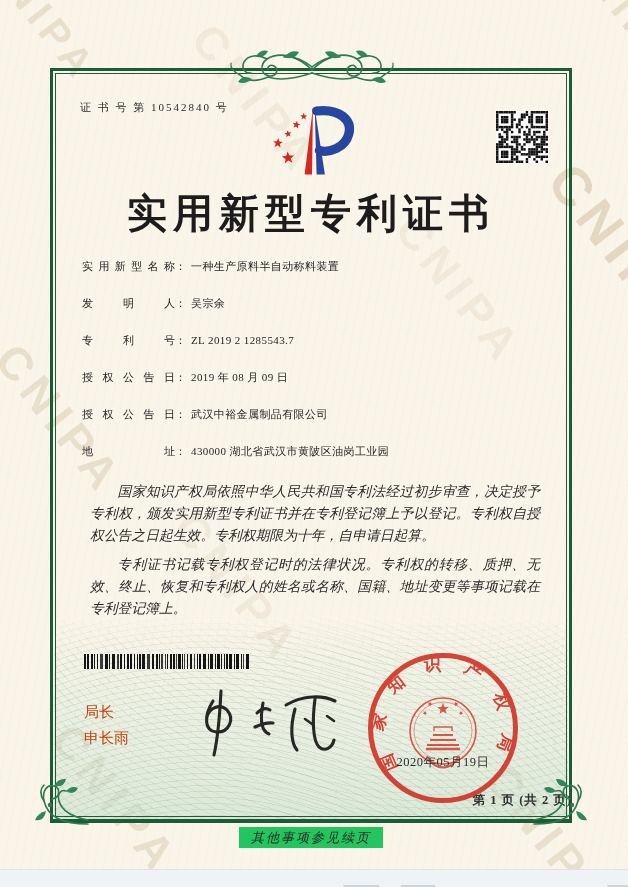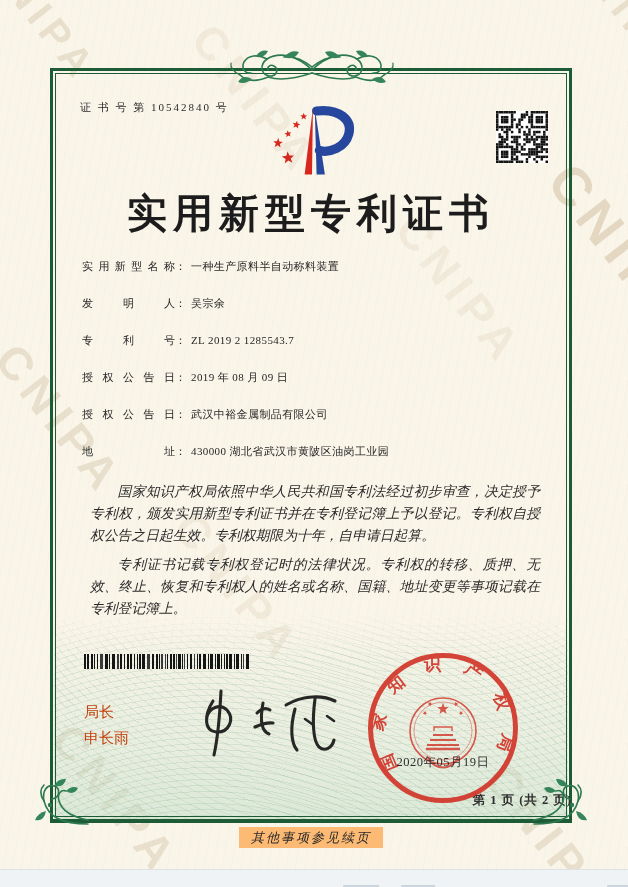--- a/index.html
+++ b/index.html
@@ -61,21 +61,21 @@
   .paras p{margin:8px; text-indent:2em;}
 
   #barcode{left:84px; top:654px; width:166px; height:15px; z-index:3;}
   #director{left:84px; top:699px; z-index:3; font-size:15px; line-height:26px; color:#c2410c;}
   #signature{left:183px; top:683px; width:160px; height:78px; z-index:4;}
   #seal{left:364px; top:649px; width:158px; height:158px; z-index:4; opacity:0.93;}
   #page-info{left:50px; top:792px; width:522px; text-align:right; z-index:3; font-size:12.5px; color:#2f2f2f; letter-spacing:1px;font-weight:bold;}
   #footer-note{
     left:50px; top:829px; width:522px; text-align:center; z-index:3; font-size:13px; font-style:italic; letter-spacing:2px;
   }
-  #footer-note span{background:#fdba74; padding:3px 12px; color:#2a2a2a;}
+  #footer-note span{background:#22c55e; padding:3px 12px; color:#2a2a2a;}
   #orn-top{left:222px; top:46px; width:180px; height:42px; z-index:4;}
   .orn-corner{width:58px; height:52px; z-index:4;}
   #orn-bl{left:32px; top:777px;}
   #orn-br{left:532px; top:777px; transform:scaleX(-1);}
 
   
   #viewer-strip{
     position:absolute; left:0; top:869px; width:628px; height:18px; z-index:5;
     background:#f0f3f5; border-top:1px solid #dde2e6;
   }

